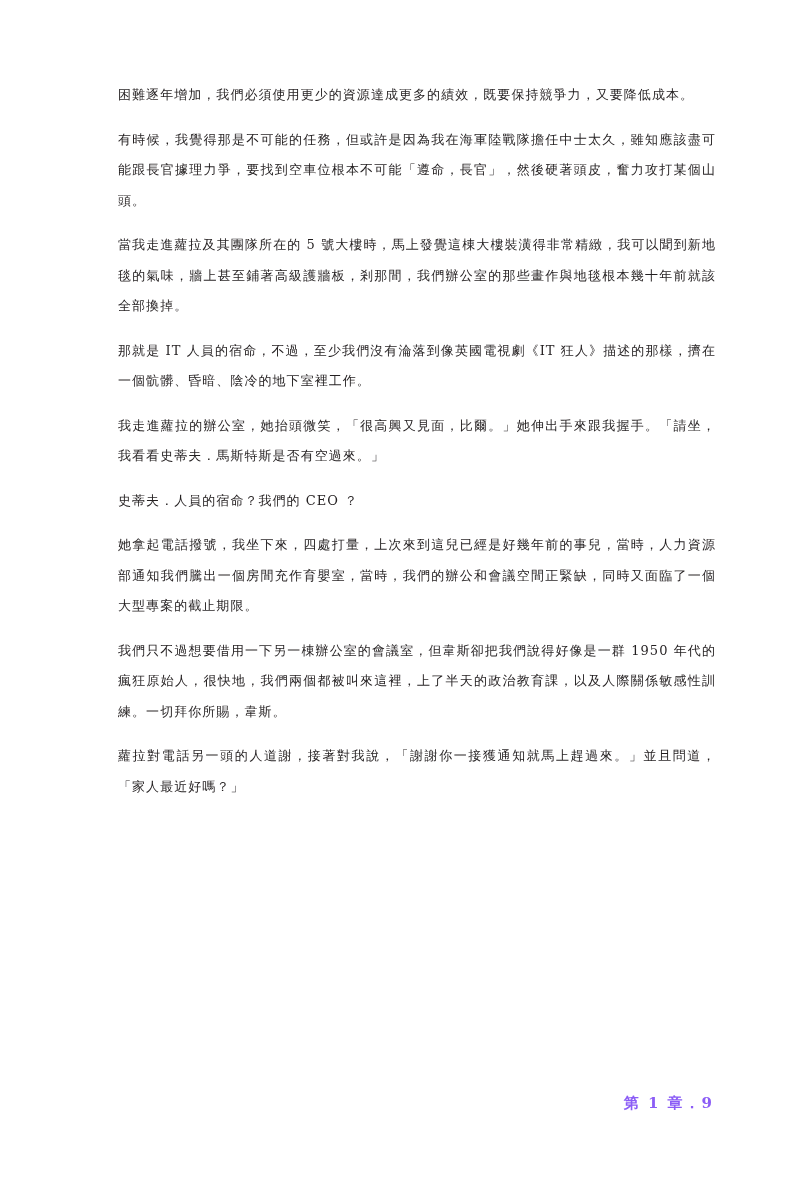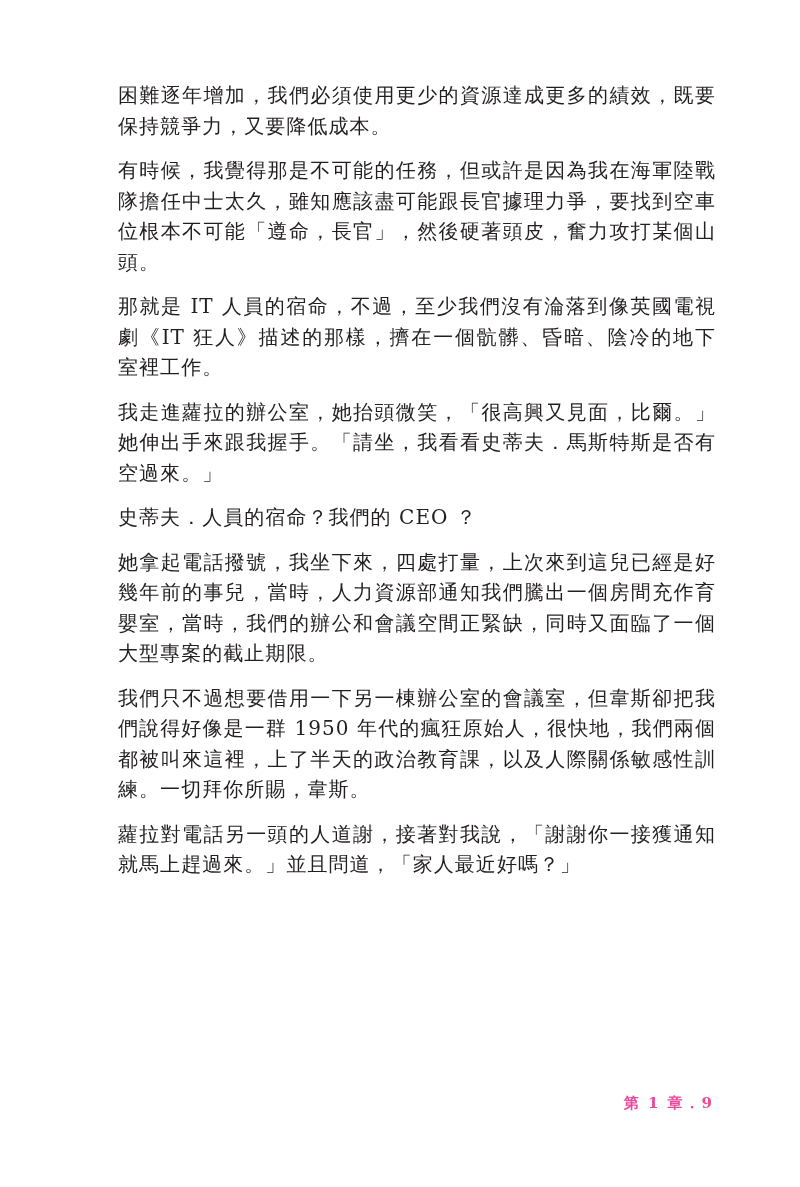--- a/index.html
+++ b/index.html
@@ -15,43 +15,44 @@
       font-family: "DejaVu Serif", "Liberation Serif", serif;
       color: #231f20;
     }
     .page-body {
       position: absolute;
       left: 118px;
       top: 80px;
       width: 598px;
     }
     .para {
-      font-size: 20px;
+      font-size: 13px;
       line-height: 30.5px;
       letter-spacing: 1.05px;
       margin: 0 0 14px 0;
       text-align: justify;
       word-break: break-all;
     }
     .footer {
       position: absolute;
       right: 86px;
       top: 1094px;
       font-size: 15px;
       font-weight: bold;
       letter-spacing: 2px;
-      color: #ec4899;
+      color: #8b5cf6;
     }
   </style>
 </head>
 <body>
 
 <div class="page-body">
   <p class="para">困難逐年增加，我們必須使用更少的資源達成更多的績效，既要保持競爭力，又要降低成本。</p>
   <p class="para">有時候，我覺得那是不可能的任務，但或許是因為我在海軍陸戰隊擔任中士太久，雖知應該盡可能跟長官據理力爭，要找到空車位根本不可能「遵命，長官」，然後硬著頭皮，奮力攻打某個山頭。</p>
+  <p class="para">當我走進蘿拉及其團隊所在的 5 號大樓時，馬上發覺這棟大樓裝潢得非常精緻，我可以聞到新地毯的氣味，牆上甚至鋪著高級護牆板，剎那間，我們辦公室的那些畫作與地毯根本幾十年前就該全部換掉。</p>
   <p class="para">那就是 IT 人員的宿命，不過，至少我們沒有淪落到像英國電視劇《IT 狂人》描述的那樣，擠在一個骯髒、昏暗、陰冷的地下室裡工作。</p>
   <p class="para">我走進蘿拉的辦公室，她抬頭微笑，「很高興又見面，比爾。」她伸出手來跟我握手。「請坐，我看看史蒂夫．馬斯特斯是否有空過來。」</p>
   <p class="para">史蒂夫．人員的宿命？我們的 CEO ？</p>
   <p class="para">她拿起電話撥號，我坐下來，四處打量，上次來到這兒已經是好幾年前的事兒，當時，人力資源部通知我們騰出一個房間充作育嬰室，當時，我們的辦公和會議空間正緊缺，同時又面臨了一個大型專案的截止期限。</p>
   <p class="para">我們只不過想要借用一下另一棟辦公室的會議室，但韋斯卻把我們說得好像是一群 1950 年代的瘋狂原始人，很快地，我們兩個都被叫來這裡，上了半天的政治教育課，以及人際關係敏感性訓練。一切拜你所賜，韋斯。</p>
   <p class="para">蘿拉對電話另一頭的人道謝，接著對我說，「謝謝你一接獲通知就馬上趕過來。」並且問道，「家人最近好嗎？」</p>
 </div>
 
 <div class="footer">第 1 章．9</div>
 

